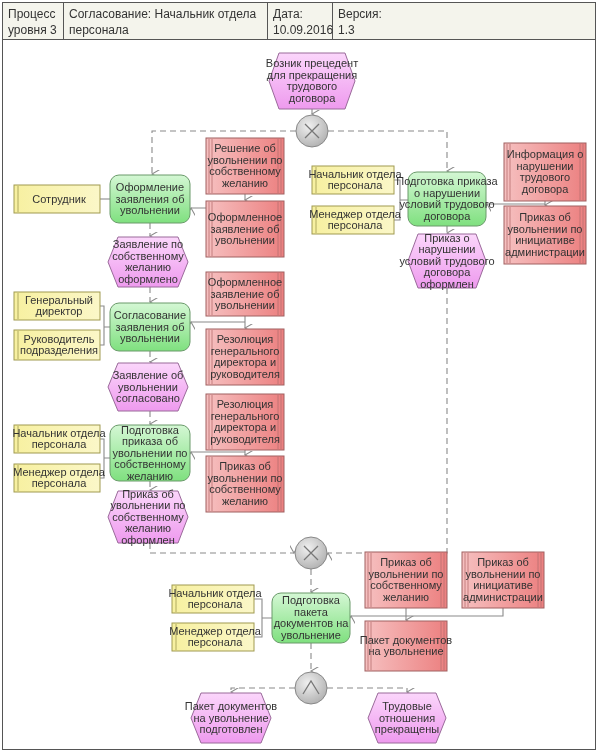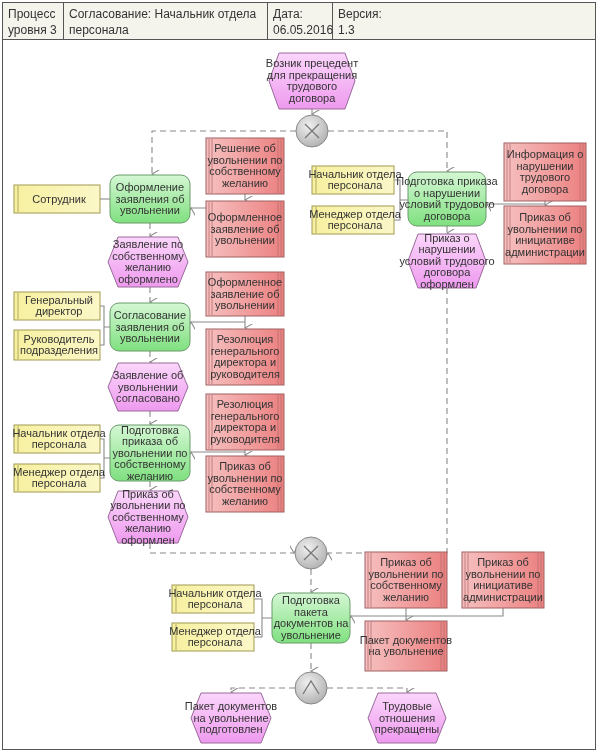--- a/index.html
+++ b/index.html
@@ -19,21 +19,21 @@
 </style>
 </head>
 <body>
 
 <div class="header">
   <div class="hcell c1">Процесс
 уровня 3</div>
   <div class="hcell c3">Согласование: Начальник отдела
 персонала</div>
   <div class="hcell c4">Дата:
-06.05.2016</div>
+10.09.2016</div>
   <div class="hcell c5">Версия:
 1.3</div>
 </div>
 <div class="canvas-frame"></div>
 
 <svg id="diagram" width="600" height="753">
   <defs>
     <linearGradient id="gEvent" x1="0" y1="0" x2="0" y2="1">
       <stop offset="0" stop-color="#fbd6fb"></stop>
         <stop offset="1" stop-color="#ee9aee"></stop>

